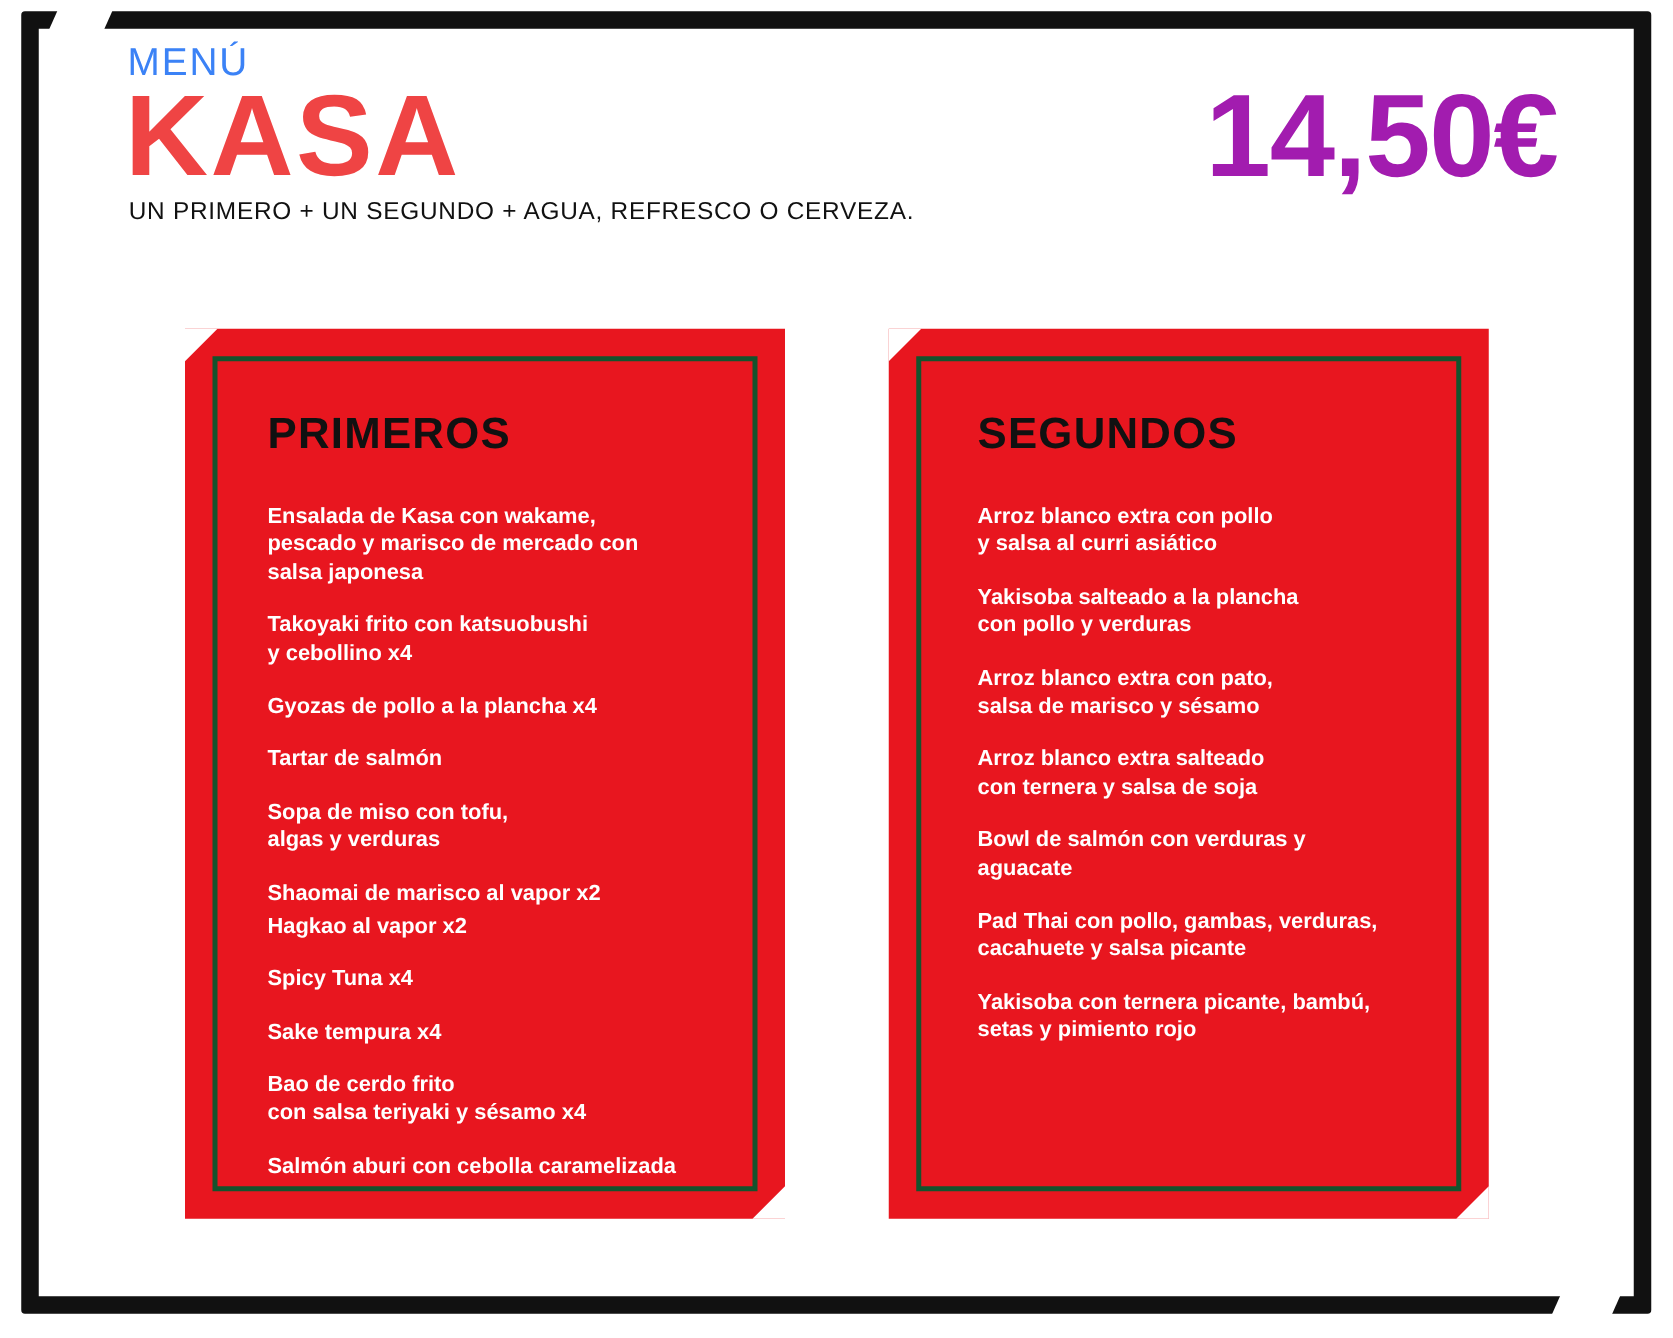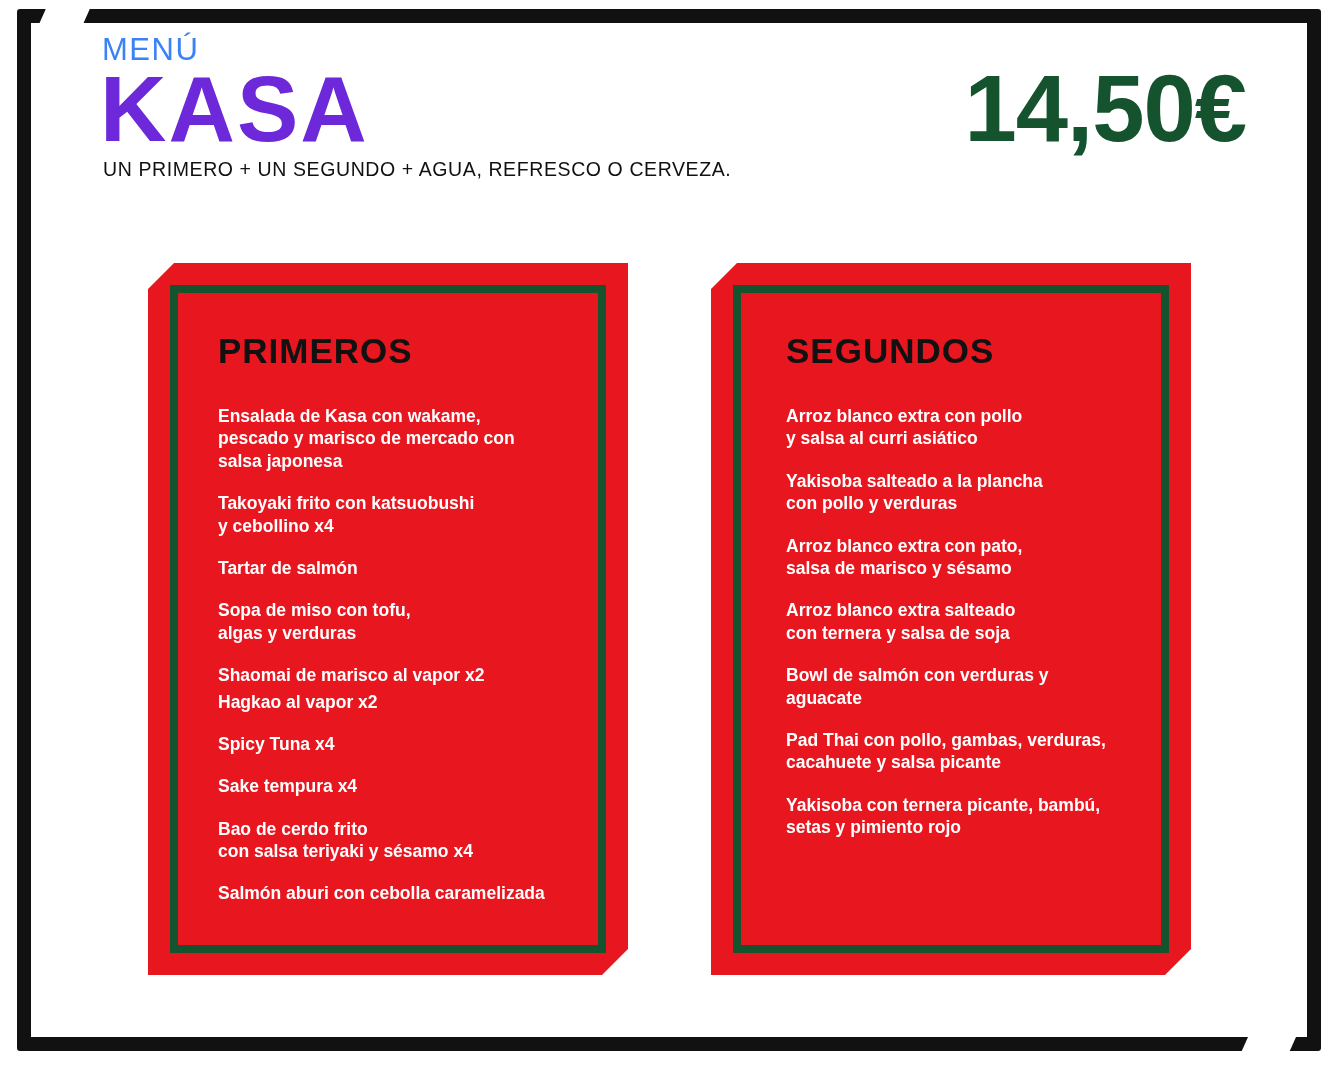--- a/index.html
+++ b/index.html
@@ -71,59 +71,59 @@
     font-weight: 400;
     letter-spacing: 1.5px;
     color: #3b82f6;
     line-height: 1;
     margin: 0 0 2px 2px;
     font-family: "Liberation Sans", sans-serif;
   }
   .kasa-word {
     font-size: 92px;
     font-weight: 800;
-    color: #6d28d9;
+    color: #ef4444;
     letter-spacing: 2px;
     line-height: 0.92;
     margin: 0;
     font-family: "Liberation Sans", sans-serif;
   }
   .subtitle {
     margin: 6px 0 0 3px;
     font-size: 19.5px;
     font-weight: 400;
     letter-spacing: 0.6px;
     color: #111111;
     font-family: "Liberation Sans", sans-serif;
   }
   .price {
     position: absolute;
     right: 14px;
     top: 28px;
     font-size: 94px;
     font-weight: 800;
     letter-spacing: -1px;
-    color: #14532d;
+    color: #a21caf;
     line-height: 1;
     font-family: "Liberation Sans", sans-serif;
   }
 
   
   .col {
     position: absolute;
     background: #e8161f;
     box-sizing: border-box;
   }
   .col-inner {
     position: absolute;
     left: 22px;
     top: 22px;
     right: 22px;
     bottom: 22px;
-    border: 8px solid #14532d;
+    border: 4px solid #14532d;
     box-sizing: border-box;
     padding: 38px 40px 10px 40px;
     overflow: hidden;
   }
   
   .notch-tl, .notch-br {
     position: absolute;
     width: 0;
     height: 0;
   }
@@ -183,20 +183,21 @@
   <div class="col" id="col-primeros">
     <div class="notch-tl"></div>
     <div class="notch-br"></div>
     <div class="col-inner">
       <h2 class="col-title">PRIMEROS</h2>
       <div class="dish">Ensalada de Kasa con wakame,
 pescado y marisco de mercado con
 salsa japonesa</div>
       <div class="dish">Takoyaki frito con katsuobushi
 y cebollino x4</div>
+      <div class="dish">Gyozas de pollo a la plancha x4</div>
       <div class="dish">Tartar de salmón</div>
       <div class="dish">Sopa de miso con tofu,
 algas y verduras</div>
       <div class="dish tight">Shaomai de marisco al vapor x2</div>
       <div class="dish">Hagkao al vapor x2</div>
       <div class="dish">Spicy Tuna x4</div>
       <div class="dish">Sake tempura x4</div>
       <div class="dish">Bao de cerdo frito
 con salsa teriyaki y sésamo x4</div>
       <div class="dish">Salmón aburi con cebolla caramelizada</div>

